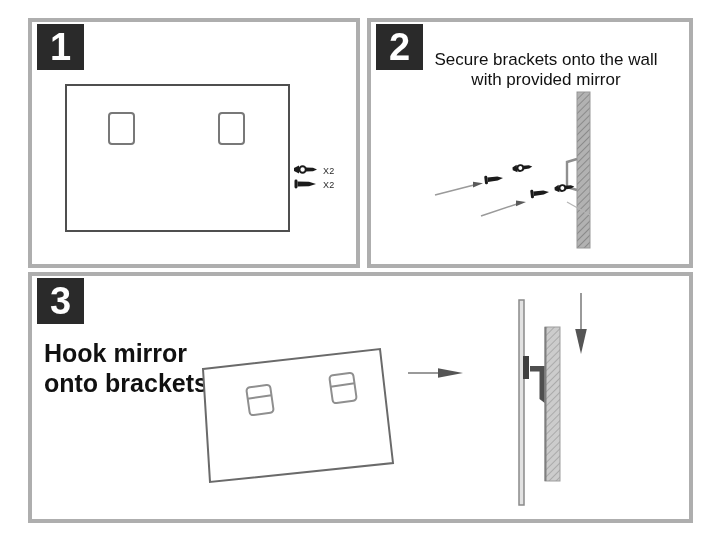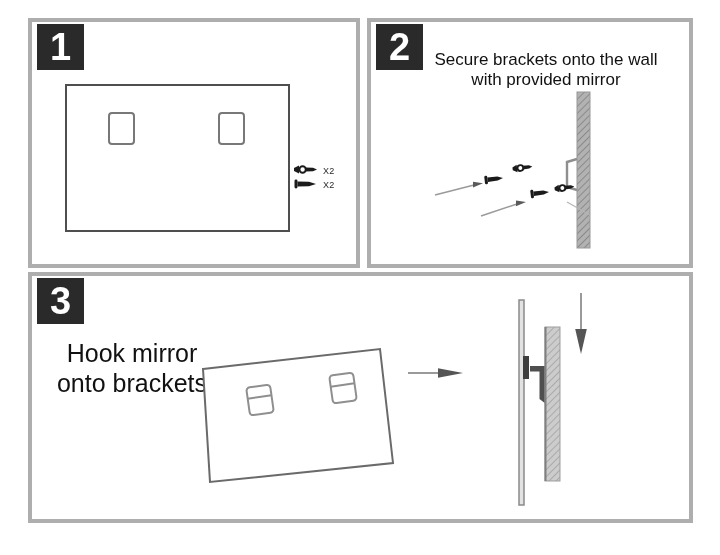--- a/index.html
+++ b/index.html
@@ -36,22 +36,22 @@
   .hw-row svg{display:block;margin-right:5px;}
   .hw-qty{font-size:9px;color:#2a2a2a;letter-spacing:0.3px;}
   
   .p2-title{
     position:absolute;left:40px;top:14px;width:270px;text-align:center;
     font-size:17px;line-height:20px;font-weight:normal;color:#111;margin-top:14px;
   }
   .p2-art{position:absolute;left:0;top:0;}
   
   .p3-caption{
-    position:absolute;left:12px;top:62px;width:176px;text-align:center;
-    font-size:25px;line-height:30px;font-weight:normal;color:#111;
+    position:absolute;left:12px;top:62px;width:176px;text-align:left;
+    font-size:25px;line-height:30px;font-weight:bold;color:#111;
   }
   .p3-art{position:absolute;left:0;top:0;}
 </style>
 </head>
 <body>
 
 <div class="stage">
 
   <section class="panel panel-1">
     <div class="badge">

